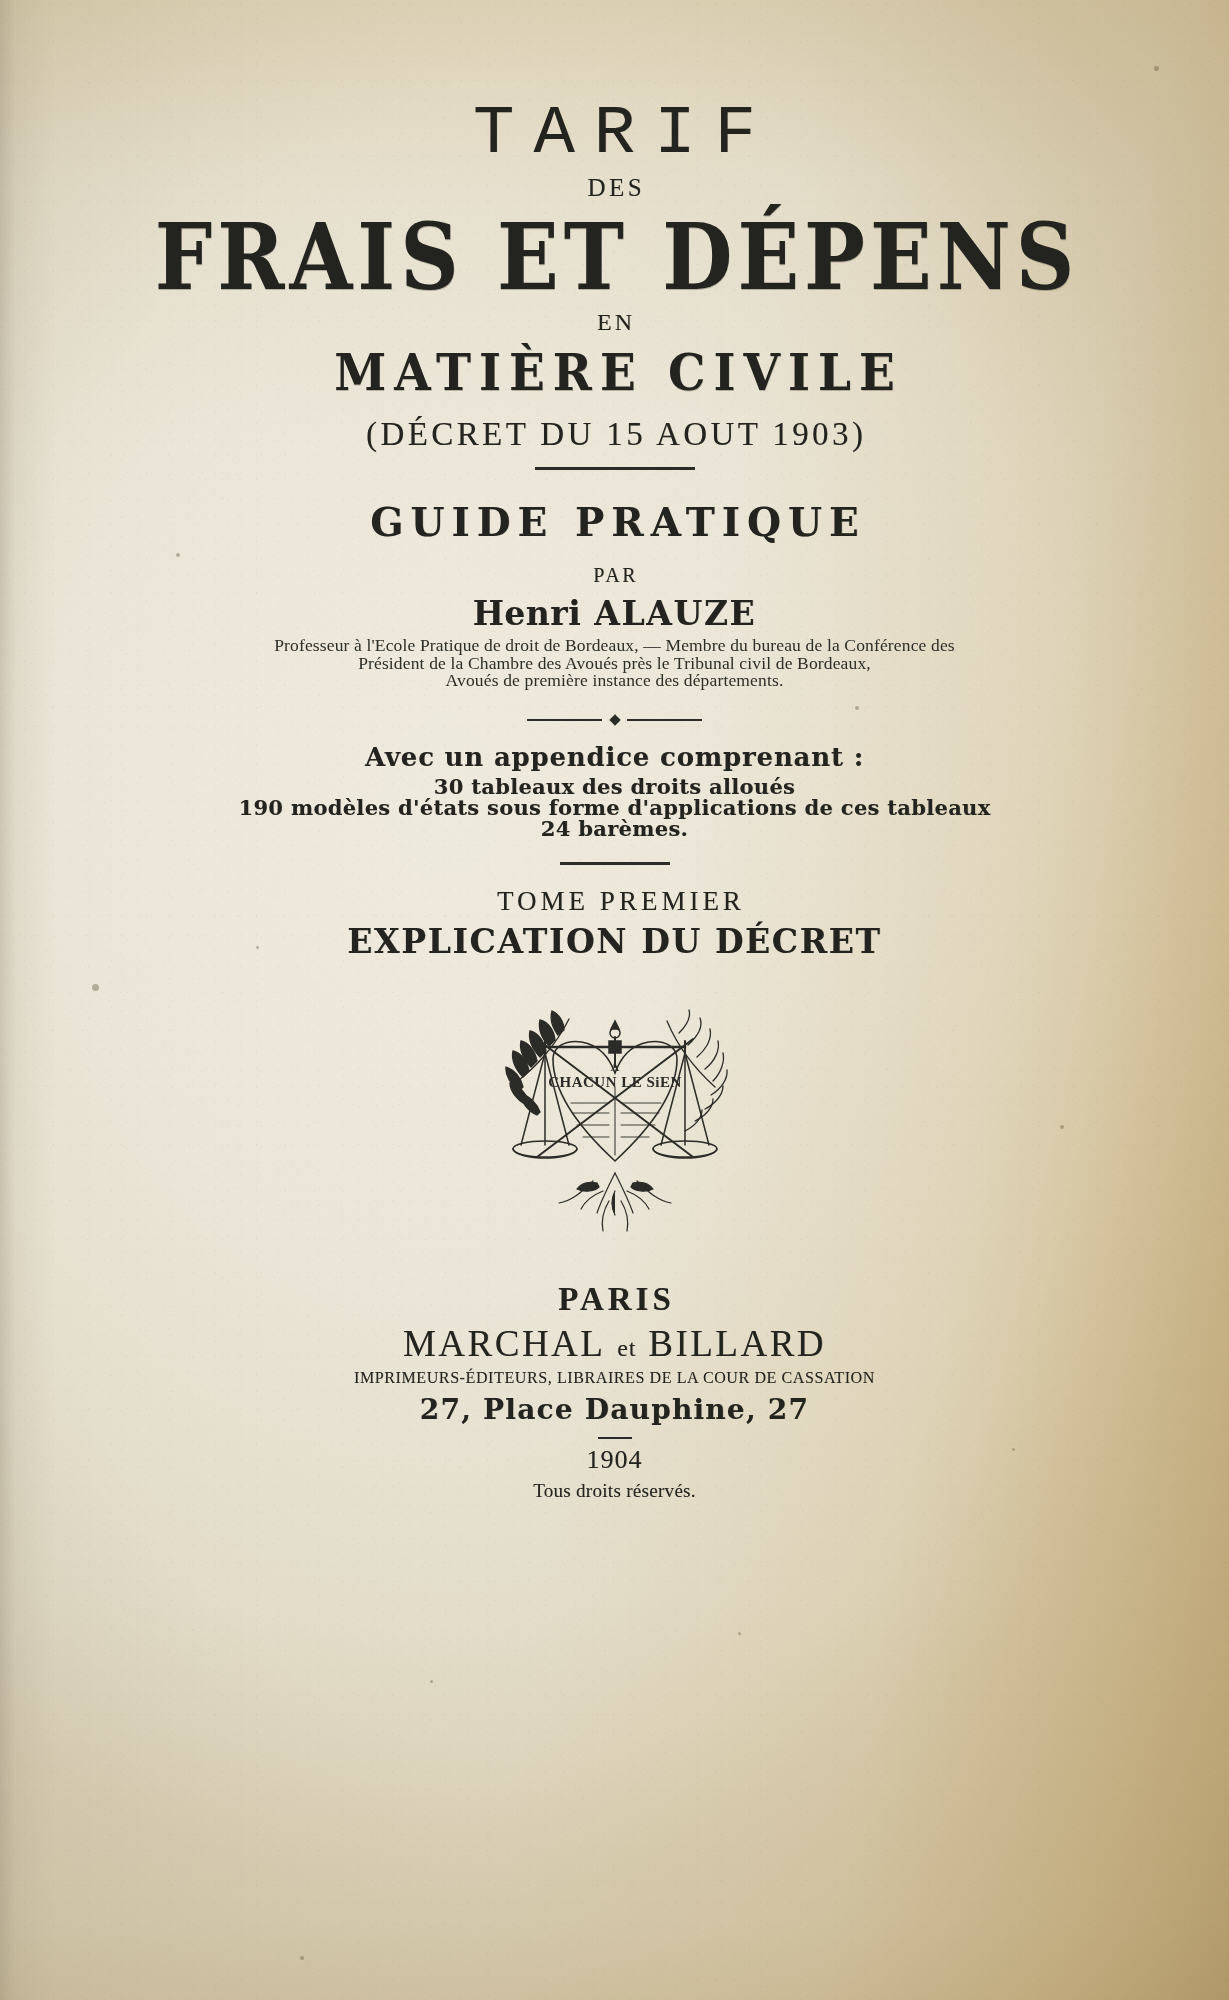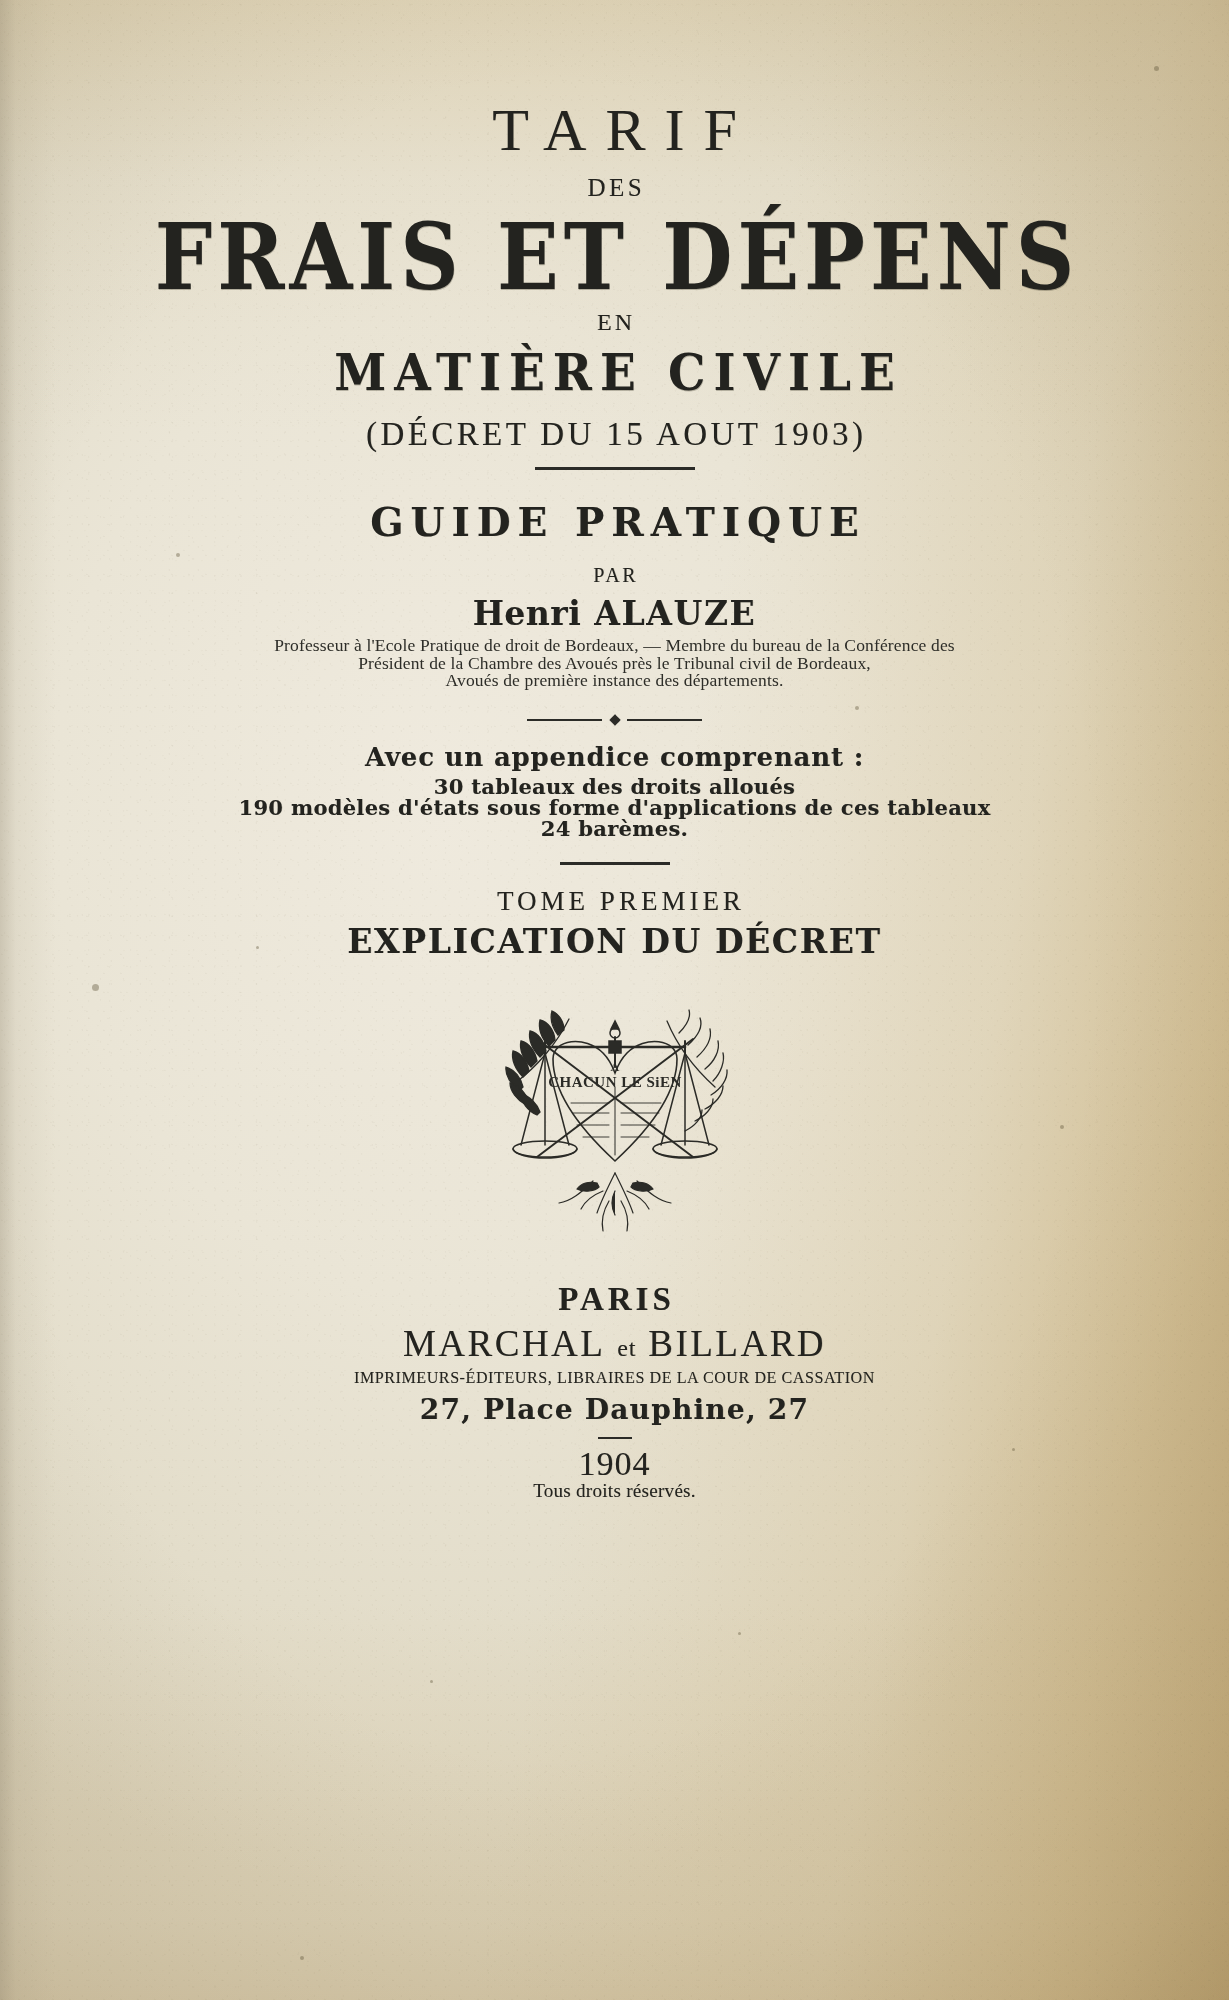--- a/index.html
+++ b/index.html
@@ -93,25 +93,25 @@
 
   
   .ink {
     color: #23231f;
     text-shadow: 0.4px 0.3px 0.5px rgba(60,55,40,0.30);
   }
 
   
   .t-tarif {
     position: absolute; left: 0; right: 0; top: 100px;
-    font-size: 60px;
+    font-size: 69px;
     letter-spacing: 19px;
     text-indent: 19px;
     font-weight: 400;
-    font-family: Liberation Serif, serif;
+    font-family: Liberation Mono, monospace;
   }
   
   .t-des {
     position: absolute; left: 0; right: 0; top: 175px;
     font-size: 25px;
     letter-spacing: 3.5px;
     text-indent: 3.5px;
   }
   
   .t-main {
@@ -278,21 +278,21 @@
   }
   .t-address {
     position: absolute; left: 0; right: 0; top: 1396px;
     font-size: 28px;
     letter-spacing: 1.2px;
     font-weight: 700;
     font-family: "DejaVu Serif", "Liberation Serif", serif;
   }
   .t-year {
     position: absolute; left: 0; right: 0; top: 1447px;
-    font-size: 34px;
+    font-size: 26px;
     letter-spacing: 1px;
     font-family: "Liberation Serif", serif;
   }
   .t-rights {
     position: absolute; left: 0; right: 0; top: 1481px;
     font-size: 19px;
     letter-spacing: 0.3px;
     font-family: "Liberation Serif", serif;
   }
 

